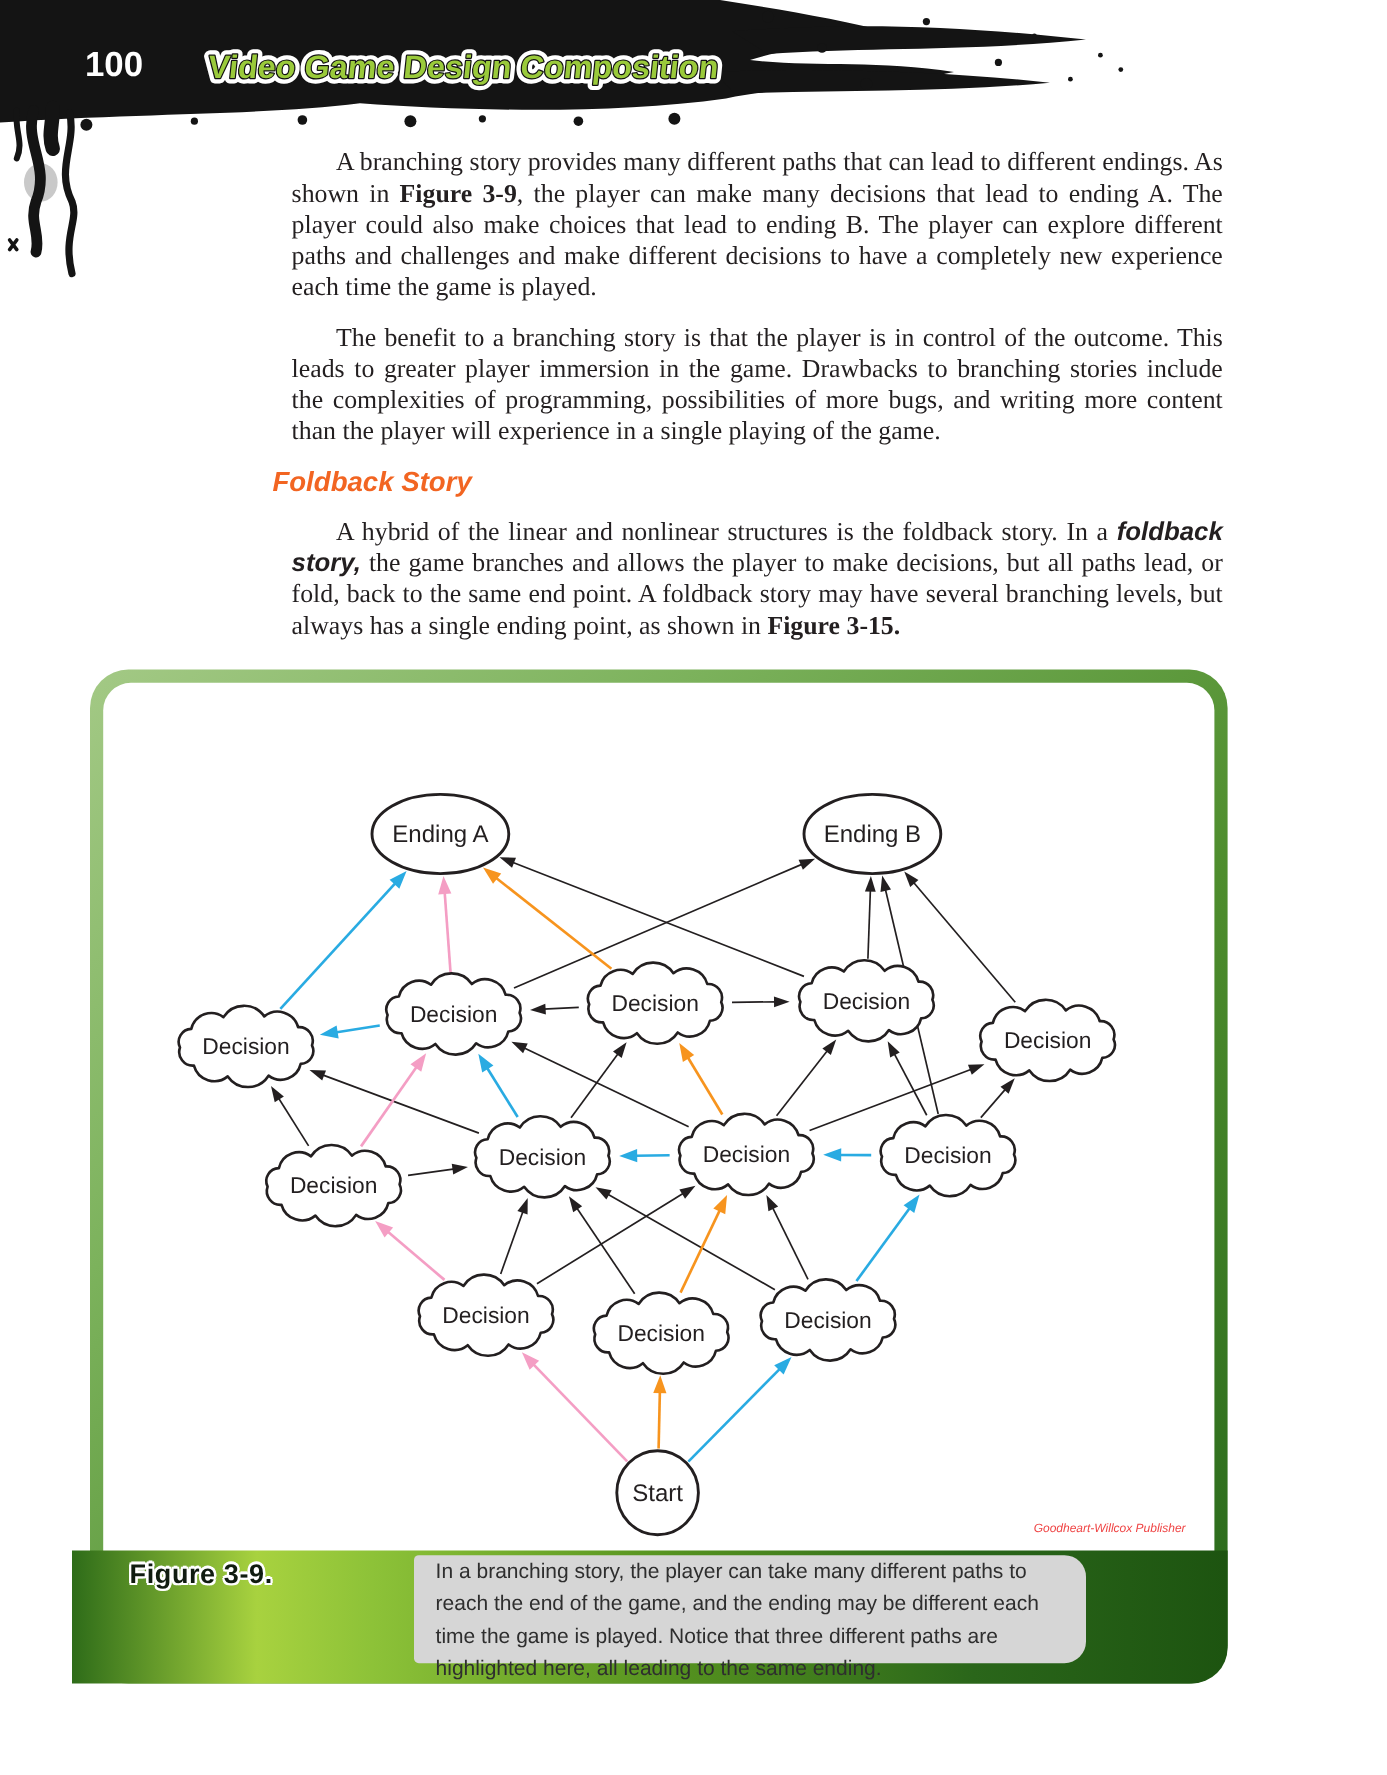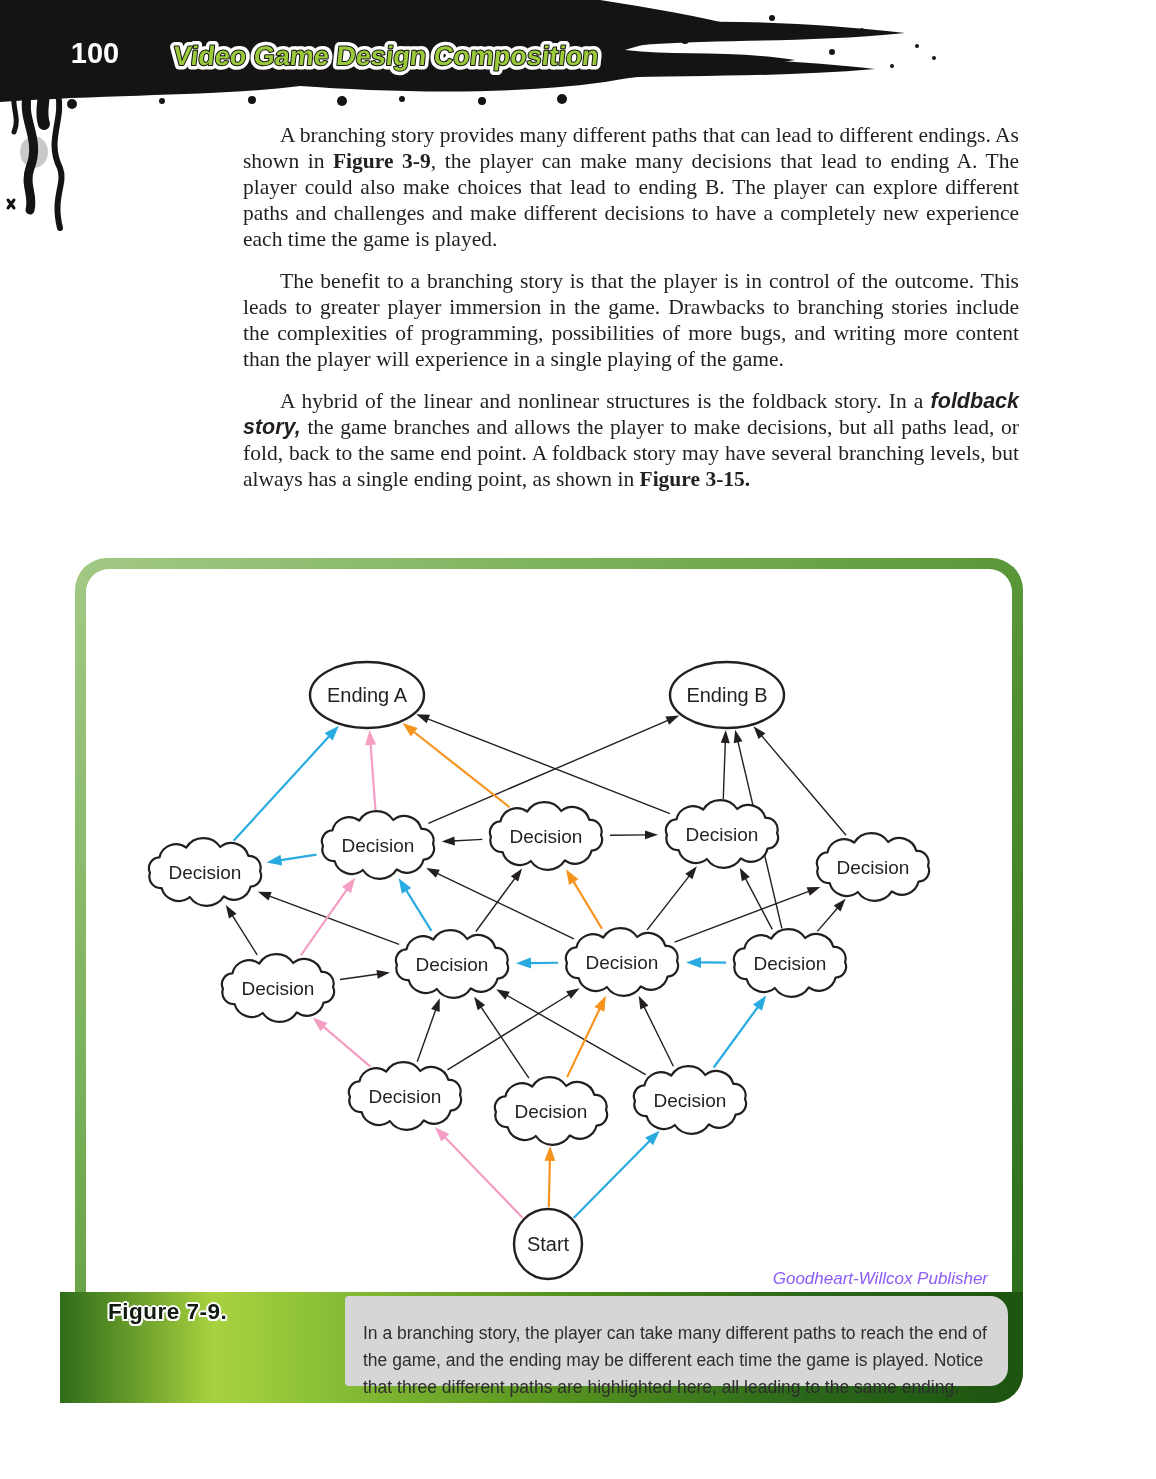--- a/index.html
+++ b/index.html
@@ -32,40 +32,40 @@
   }
   .figure-title{
     position:absolute;top:26px;left:0;width:100%;text-align:center;
     font-family:"Liberation Sans", sans-serif;font-size:46px;color:#231F20;
     letter-spacing:1px;
   }
   .diagram-svg{position:absolute;left:0;top:0;}
   .figure-credit{
     position:absolute;right:24px;top:700px;
     font-family:"Liberation Sans", sans-serif;font-style:italic;
-    font-size:17px;color:#8b5cf6;
+    font-size:10px;color:#ef4444;
   }
   
   .caption-band{
     position:absolute;left:60px;top:1292px;width:963px;height:111px;
     background:linear-gradient(to right,#2e6c19 0%,#a8d23f 16%,#8dc238 26%,#55921f 52%,#2a661a 78%,#1d5410 100%);
     border-radius:0 0 30px 0;
   }
   .figure-label{
     position:absolute;left:48px;top:7px;
     font-family:"Liberation Sans", sans-serif;font-weight:bold;font-size:22.5px;
     letter-spacing:0.5px;color:#101c10;
     text-shadow:-2px 0 #fff,2px 0 #fff,0 -2px #fff,0 2px #fff,
                 -1.5px -1.5px #fff,1.5px 1.5px #fff,-1.5px 1.5px #fff,1.5px -1.5px #fff;
   }
   .caption-gray{
-    position:absolute;left:285px;top:4px;width:663px;height:90px;
+    position:absolute;left:285px;top:4px;width:560px;height:90px;
     background:#d6d6d6;border-radius:4px 18px 18px 4px;
     font-family:"Liberation Sans", sans-serif;font-size:17.5px;line-height:27px;
-    color:#2e2e2e;padding:24px 18px 0 18px;box-sizing:border-box;
+    color:#2e2e2e;padding:0 18px 0 18px;box-sizing:border-box;
   }
 </style>
 </head>
 <body>
 
 <svg class="header-art" width="1156" height="250" viewBox="0 0 1156 250">
   <g fill="#141414">
     <path d="M0,0 H600 C650,8 700,16 745,28 C705,40 660,38 625,50 C675,56 730,50 795,60 C735,72 665,70 605,82 C505,96 385,92 300,86 C220,96 120,94 0,102 Z"></path>
     <path d="M610,26 C715,18 805,22 905,33 C805,43 722,39 640,45 Z"></path>
     <path d="M595,60 C700,56 795,60 875,69 C785,77 695,75 612,78 Z"></path>
@@ -97,20 +97,21 @@
   <text x="95" y="63" fill="#ffffff" font-family="Liberation Sans, sans-serif" font-size="29" font-weight="bold" text-anchor="middle">100</text>
   <g transform="skewX(-6)">
     <text x="392" y="65" text-anchor="middle" font-family="Liberation Sans, sans-serif" font-size="27" font-weight="bold" fill="#111111" stroke="#ffffff" stroke-width="9" paint-order="stroke" stroke-linejoin="round">Video Game Design Composition</text>
     <text x="392" y="65" text-anchor="middle" font-family="Liberation Sans, sans-serif" font-size="27" font-weight="bold" fill="#9ACA3B" stroke="#111111" stroke-width="2" paint-order="stroke" stroke-linejoin="round">Video Game Design Composition</text>
   </g>
 </svg>
 
 <div class="body-text">
     <p>A branching story provides many different paths that can lead to different endings. As shown in <b>Figure 3-9</b>, the player can make many decisions that lead to ending A. The player could also make choices that lead to ending B. The player can explore different paths and challenges and make different decisions to have a completely new experience each time the game is played.</p>
     <p>The benefit to a branching story is that the player is in control of the outcome. This leads to greater player immersion in the game. Drawbacks to branching stories include the complexities of programming, possibilities of more bugs, and writing more content than the player will experience in a single playing of the game.</p>
+    <h2>Foldback Story</h2>
     <p>A hybrid of the linear and nonlinear structures is the foldback story. In a <span class="term">foldback story,</span> the game branches and allows the player to make decisions, but all paths lead, or fold, back to the same end point. A foldback story may have several branching levels, but always has a single ending point, as shown in <b>Figure 3-15.</b></p>
   </div>
 
 <div class="figure-box">
   <div class="figure-inner">
     <svg class="diagram-svg" width="926" height="823" viewBox="0 0 926 823">
         <line x1="171.17302606223947" y1="385.90508250986" x2="145.6857911068861" y2="345.40481874518883" stroke="#231F20" stroke-width="1.4"></line>
         <polygon points="139.82697393776053,336.09491749014 150.55962656015618,344.7007392223736 142.94243462420712,349.4943169062036" fill="#231F20"></polygon>
         <line x1="313.103462879952" y1="375.2976460929376" x2="182.2047080611409" y2="326.54183458147753" stroke="#231F20" stroke-width="1.4"></line>
         <polygon points="171.89653712004798,322.7023539070624 185.64961759905492,323.0229429554696 182.50822431998796,331.45690099818194" fill="#231F20"></polygon>
@@ -241,15 +242,15 @@
         <g>
           <ellipse cx="462" cy="675" rx="34" ry="35" fill="#FFFFFF" stroke="#231F20" stroke-width="2.4"></ellipse>
           <text x="462" y="681.5" text-anchor="middle" font-family="Liberation Sans, sans-serif" font-size="20" fill="#231F20">Start</text>
         </g>
       </svg>
     <div class="figure-credit">Goodheart-Willcox Publisher</div>
   </div>
 </div>
 
 <div class="caption-band">
-  <div class="figure-label">Figure 7-9.</div>
+  <div class="figure-label">Figure 3-9.</div>
   <div class="caption-gray">In a branching story, the player can take many different paths to reach the end of the game, and the ending may be different each time the game is played. Notice that three different paths are highlighted here, all leading to the same ending.</div>
 </div>
 
 </body></html>

